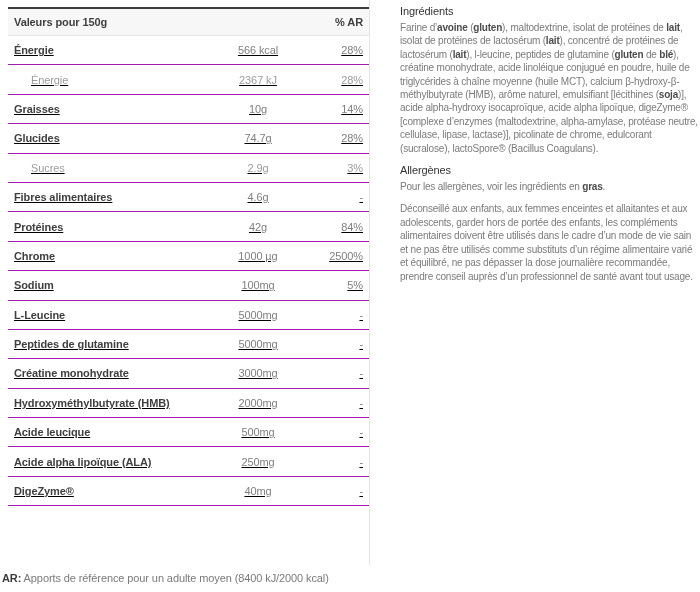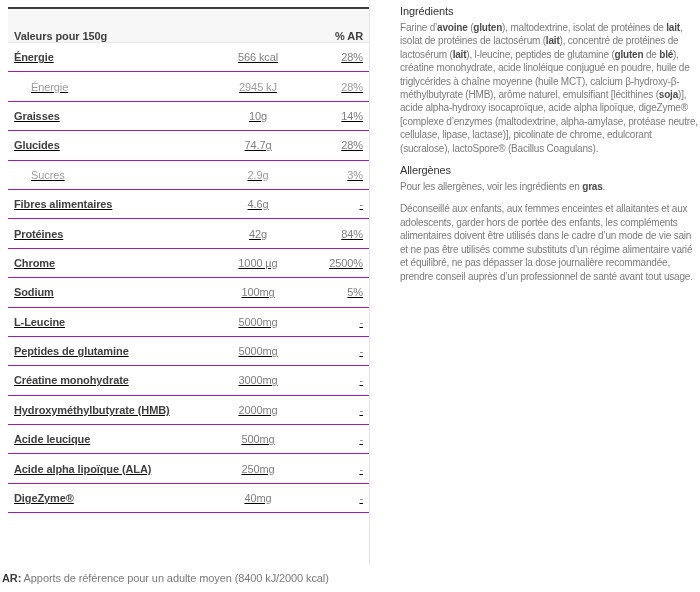--- a/index.html
+++ b/index.html
@@ -11,22 +11,22 @@
     overflow: hidden;
   }
   .page { position: relative; width: 700px; height: 592px; }
 
   
   .nutrition {
     position: absolute; left: 8px; top: 7px; width: 361px;
     border-top: 2px solid #3c3c3c;
   }
   .hdr-row {
-    display: flex; align-items: flex-end;
-    height: 34px; box-sizing: border-box;
+    display: flex; align-items: center;
+    height: 27px; box-sizing: border-box;
     background: #f7f7f7;
     border-bottom: 1px solid #e8e8e8;
     font-size: 11px; font-weight: bold; color: #3f3f3f;
     letter-spacing: -0.1px;
   }
   .t-row {
     display: flex; align-items: center;
     height: 29.4px; box-sizing: border-box;
     border-bottom: 1px solid #a21caf;
     font-size: 11px; letter-spacing: -0.1px; text-decoration: underline;
@@ -81,21 +81,21 @@
     </div>
     <div>
 
     <div class="t-row">
           <div class="c-label">Énergie</div>
           <div class="c-value">566 kcal</div>
           <div class="c-pct">28%</div>
         </div>
         <div class="t-row sub">
           <div class="c-label">Énergie</div>
-          <div class="c-value">2945 kJ</div>
+          <div class="c-value">2367 kJ</div>
           <div class="c-pct">28%</div>
         </div>
         <div class="t-row">
           <div class="c-label">Graisses</div>
           <div class="c-value">10g</div>
           <div class="c-pct">14%</div>
         </div>
         <div class="t-row">
           <div class="c-label">Glucides</div>
           <div class="c-value">74.7g</div>

